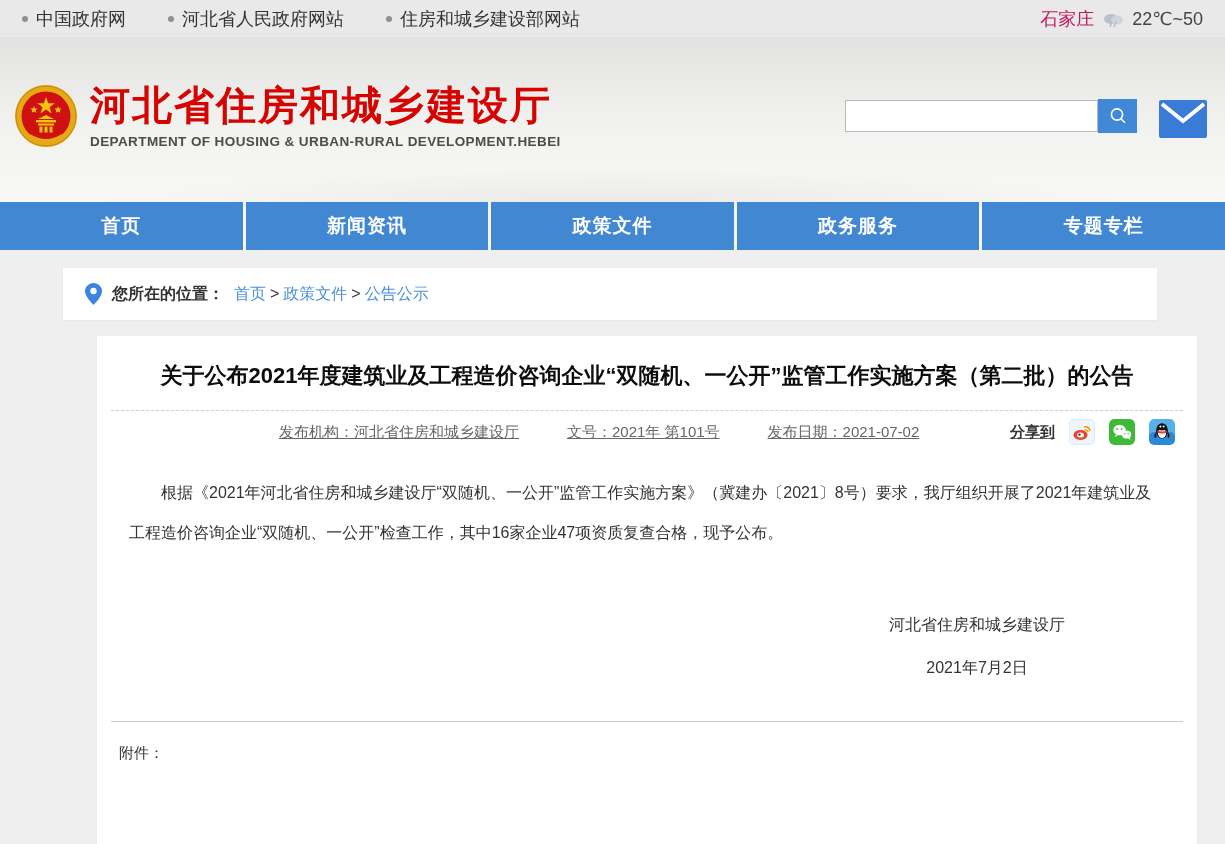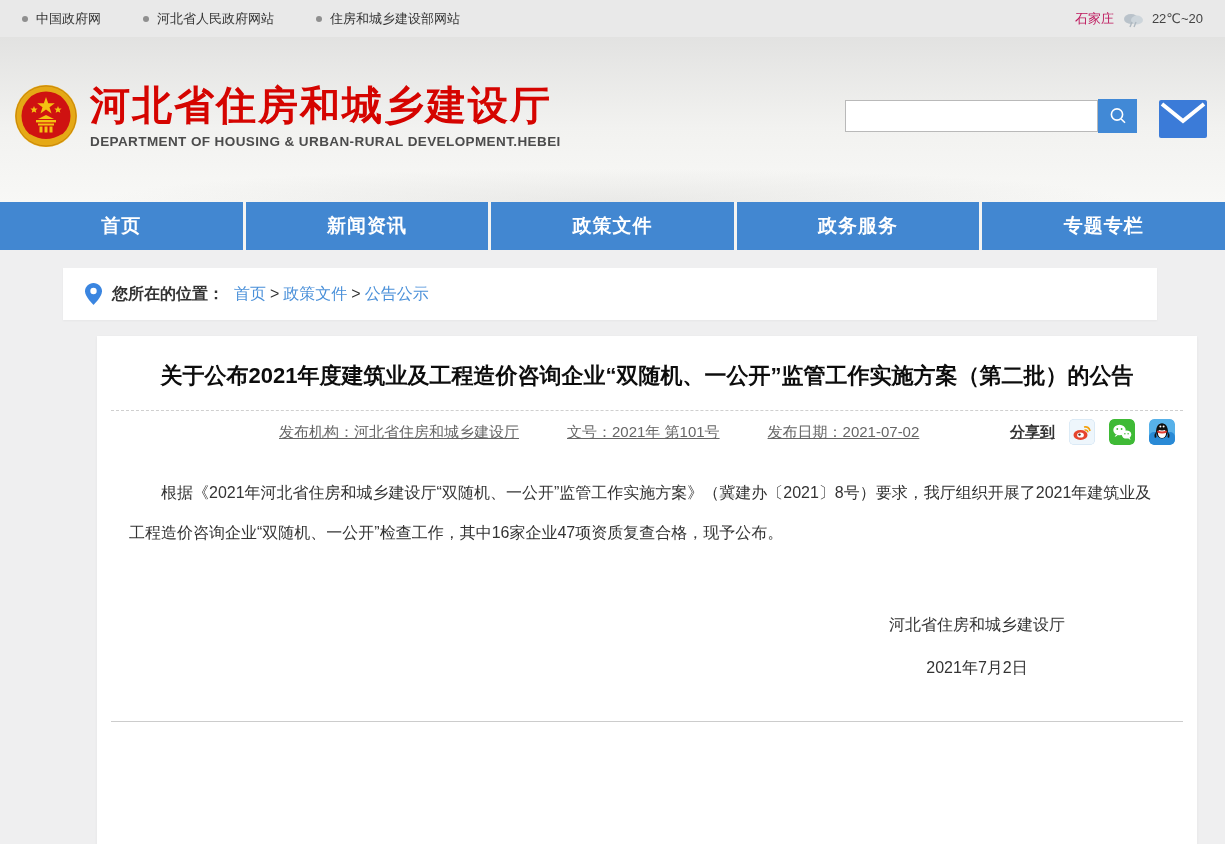--- a/index.html
+++ b/index.html
@@ -1,21 +1,21 @@
 <!DOCTYPE html>
 <html><head>
 <meta charset="utf-8">
 <style>
   * { margin:0; padding:0; box-sizing:border-box; }
   html,body { width:1225px; height:844px; overflow:hidden;
     font-family:"Liberation Sans","DejaVu Sans",sans-serif; background:#efeff0; }
 
   
   .topbar { height:37px; background:#e9e9e9; display:flex; align-items:center;
-    padding:0 22px; font-size:13px; color:#333; }
+    padding:0 22px; font-size:18px; color:#333; }
   .topbar-links { display:flex; align-items:center; gap:42px; }
   .toplink { display:flex; align-items:center; gap:8px; cursor:pointer; }
   .dot { width:6px; height:6px; border-radius:50%; background:#8f8f8f; display:inline-block; }
   .topbar-right { margin-left:auto; display:flex; align-items:center; gap:8px; color:#444; }
   .city { font-weight:normal; color:#be185d; }
 
   
   .header { height:165px; background:linear-gradient(180deg,#e2e2e1 0%,#f2f2f0 55%,#f8f8f6 100%);
     position:relative; display:flex; align-items:center; padding:0 14px; }
   .header::after { content:""; position:absolute; left:0; right:0; bottom:0; height:40px;
@@ -83,21 +83,21 @@
       <span>住房和城乡建设部网站</span>
     </span>
   </div>
   <div class="topbar-right">
     <span class="city">石家庄</span>
     <svg width="22" height="18" viewBox="0 0 22 18">
       <ellipse cx="9" cy="9" rx="7" ry="5" fill="#b9c2ca"></ellipse>
       <ellipse cx="15" cy="10" rx="6" ry="4.4" fill="#cdd5db"></ellipse>
       <path d="M10 12 l-2 5 M14 12 l-2 5" stroke="#aeb8c0" stroke-width="1.4"></path>
     </svg>
-    <span>22℃~20</span>
+    <span>22℃~50</span>
   </div>
 </div>
 
 <div class="header">
   <div class="brand">
     <svg width="64" height="64" viewBox="0 0 64 64">
       <circle cx="32" cy="32" r="31" fill="#e5a916"></circle>
       <circle cx="32" cy="32" r="30" fill="none" stroke="#c8860b" stroke-width="1"></circle>
       <circle cx="32" cy="32" r="24.5" fill="#cf1211"></circle>
       <polygon points="32,13 34.2,19.3 40.8,19.3 35.5,23.2 37.5,29.5 32,25.6 26.5,29.5 28.5,23.2 23.2,19.3 29.8,19.3" fill="#f4c211"></polygon>
@@ -203,13 +203,14 @@
   </div>
 
   <p class="art-body">根据《2021年河北省住房和城乡建设厅“双随机、一公开”监管工作实施方案》（冀建办〔2021〕8号）要求，我厅组织开展了2021年建筑业及工程造价咨询企业“双随机、一公开”检查工作，其中16家企业47项资质复查合格，现予公布。</p>
 
   <div class="signature">
     <div>河北省住房和城乡建设厅</div>
     <div class="sig-date">2021年7月2日</div>
   </div>
 
   <hr class="solid">
+  <div class="attach-label">附件：</div>
 </div>
 
 </body></html>

